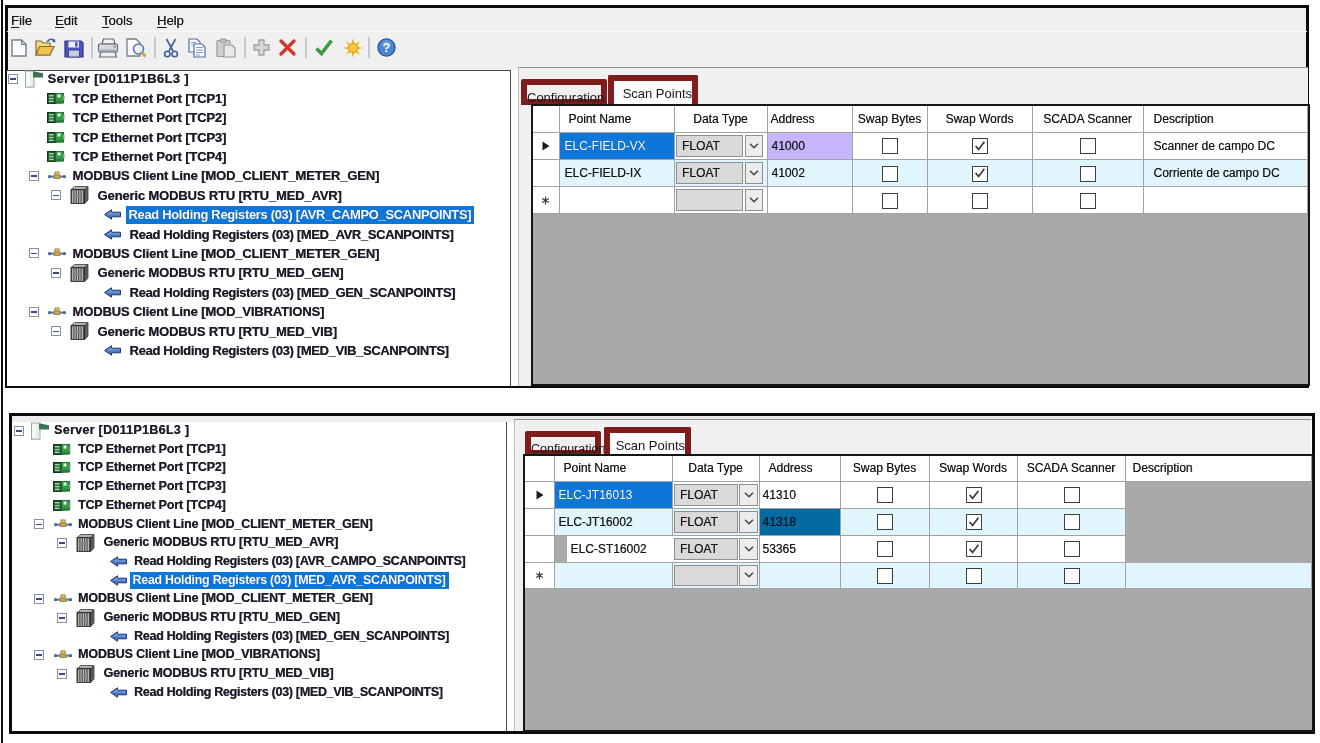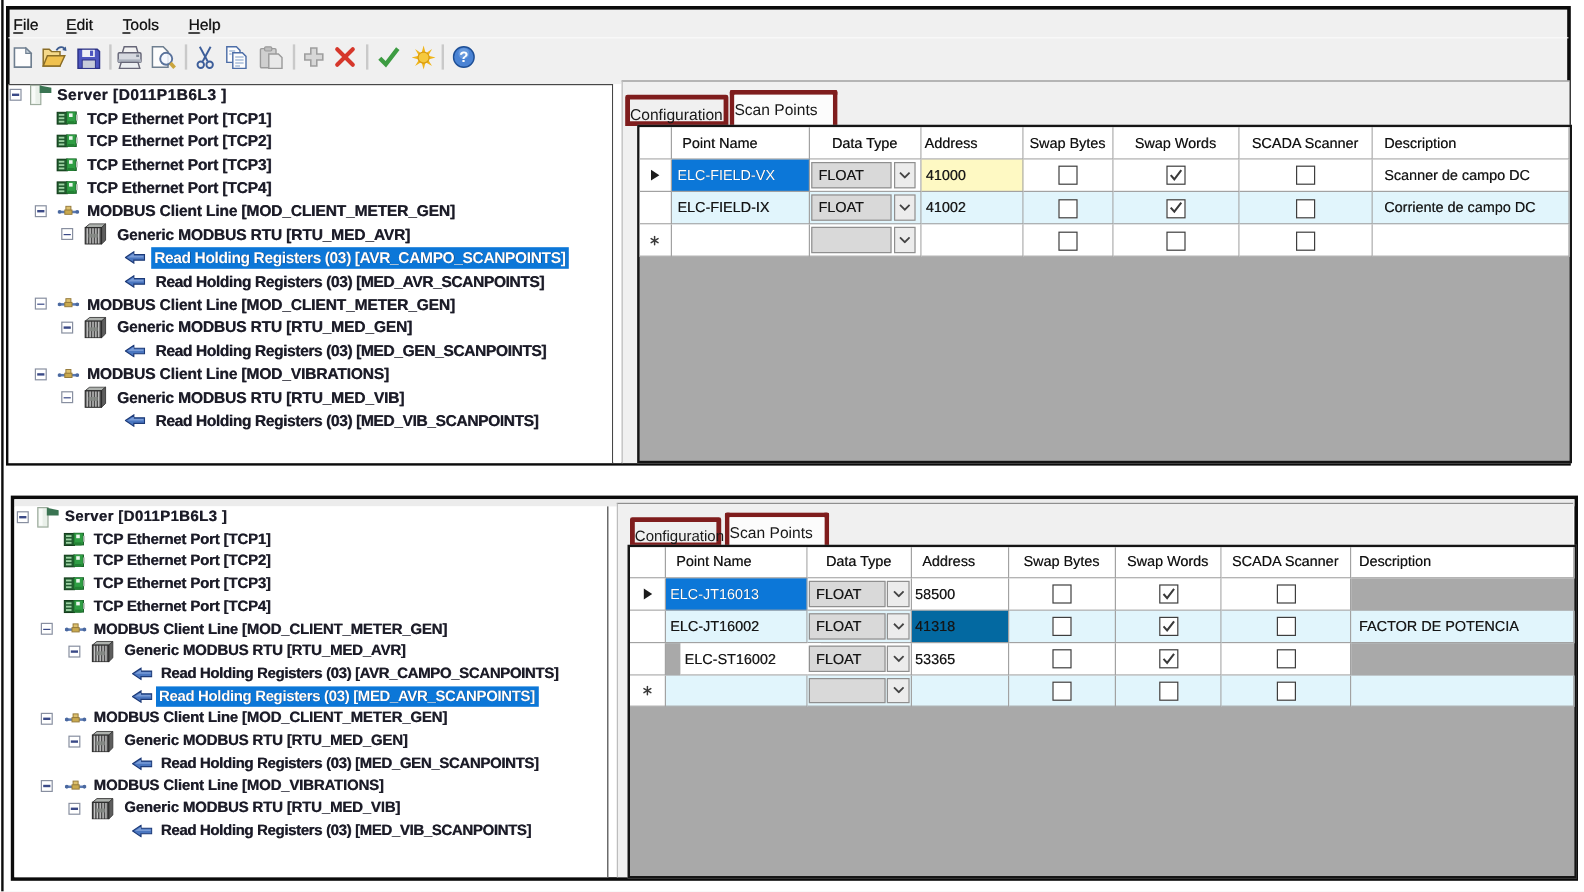--- a/index.html
+++ b/index.html
@@ -16,21 +16,21 @@
   .exp::after{content:"";position:absolute;left:1px;right:1px;top:3.5px;height:1.5px;background:#3b4a87;}
   .tic{position:absolute;}
   
   .grid{position:absolute;background:#a9a9a9;border:2.5px solid #151515;box-sizing:border-box;}
   .gc{position:absolute;box-sizing:border-box;border-right:1px solid #a2a2a2;border-bottom:1px solid #a2a2a2;background:#fff;font-size:12px;color:#141414;overflow:hidden;text-shadow:0.3px 0 0 rgba(20,20,20,0.6);}
   .gh{background:#fff;color:#101010;}
   .cbx{position:absolute;width:16px;height:16px;box-sizing:border-box;border:1.6px solid #3e3e3e;background:#fff;}
   .combo{position:absolute;background:#d9d9d9;border:1px solid #8f8f8f;box-sizing:border-box;font-size:12px;color:#141414;}
   .cbtn{position:absolute;background:#ececec;border:1px solid #8f8f8f;box-sizing:border-box;}
   
-  .tab{position:absolute;box-sizing:border-box;border:4px solid #7f1d1d;font-size:13px;color:#181818;text-align:left;border-radius:2px 2px 0 0;}
+  .tab{position:absolute;box-sizing:border-box;border:6px solid #7f1d1d;font-size:13px;color:#181818;text-align:right;border-radius:2px 2px 0 0;}
   .tabi{background:#f0f0f0;}
   .taba{background:#fcfcfc;border-bottom:none;}
   .menu{position:absolute;font-size:13px;color:#141414;text-shadow:0.35px 0 0 rgba(20,20,20,0.7);}
   .menu u{text-decoration:underline;text-underline-offset:2px;}
   .tsep{position:absolute;width:1.5px;top:37px;height:21px;background:#c9c9c9;}
 </style>
 </head>
 <body>
 <div id="page">
 
@@ -171,21 +171,21 @@
       </div>
     <div class="gc" style="left:27px;top:27px;width:115px;height:27.5px;line-height:26.5px;background:#fff;background:#0c77d8;color:#fff;padding-left:5px;">ELC-FIELD-VX</div>
     <div class="gc" style="left:142px;top:27px;width:93px;height:27.5px;line-height:26.5px;background:#fff;">
         <div class="combo" style="left:1.5px;top:2px;width:66.5px;height:22.5px;line-height:21.5px;padding-left:5px">FLOAT</div>
         <div class="cbtn" style="left:70px;top:2px;width:18.5px;height:22.5px">
           <svg style="position:absolute;left:3.75px;top:7.25px" width="10" height="6">
             <use href="#i-chev"></use>
           </svg>
         </div>
       </div>
-    <div class="gc" style="left:235px;top:27px;width:85px;height:27.5px;line-height:26.5px;background:#fef9c3;padding-left:4px;">41000</div>
+    <div class="gc" style="left:235px;top:27px;width:85px;height:27.5px;line-height:26.5px;background:#c4b5fd;padding-left:4px;">41000</div>
     <div class="gc" style="left:320px;top:27px;width:75px;height:27.5px;line-height:26.5px;background:#fff;">
         <div class="cbx" style="left:29.5px;top:5.75px"></div>
       </div>
     <div class="gc" style="left:395px;top:27px;width:105px;height:27.5px;line-height:26.5px;background:#fff;">
         <div class="cbx" style="left:44.5px;top:5.75px">
           <svg style="position:absolute;left:1px;top:0.5px" width="12" height="12">
             <use href="#i-check"></use>
           </svg>
         </div>
       </div>
@@ -338,21 +338,21 @@
       </div>
     <div class="gc" style="left:30px;top:26px;width:118px;height:27px;line-height:26px;background:#fff;background:#0c77d8;color:#fff;padding-left:4px;">ELC-JT16013</div>
     <div class="gc" style="left:148px;top:26px;width:87px;height:27px;line-height:26px;background:#fff;">
         <div class="combo" style="left:1.5px;top:2px;width:64px;height:22px;line-height:21px;padding-left:5px">FLOAT</div>
         <div class="cbtn" style="left:66.5px;top:2px;width:18.5px;height:22px">
           <svg style="position:absolute;left:3.75px;top:7.0px" width="10" height="6">
             <use href="#i-chev"></use>
           </svg>
         </div>
       </div>
-    <div class="gc" style="left:235px;top:26px;width:81px;height:27px;line-height:26px;background:#fff;padding-left:3px;">58500</div>
+    <div class="gc" style="left:235px;top:26px;width:81px;height:27px;line-height:26px;background:#fff;padding-left:3px;">41310</div>
     <div class="gc" style="left:316px;top:26px;width:89px;height:27px;line-height:26px;background:#fff;">
         <div class="cbx" style="left:36.5px;top:5.5px"></div>
       </div>
     <div class="gc" style="left:405px;top:26px;width:88px;height:27px;line-height:26px;background:#fff;">
         <div class="cbx" style="left:36px;top:5.5px">
           <svg style="position:absolute;left:1px;top:0.5px" width="12" height="12">
             <use href="#i-check"></use>
           </svg>
         </div>
       </div>
@@ -376,21 +376,20 @@
     <div class="gc" style="left:405px;top:53px;width:88px;height:27px;line-height:26px;background:#e1f5fc;">
         <div class="cbx" style="left:36px;top:5.5px">
           <svg style="position:absolute;left:1px;top:0.5px" width="12" height="12">
             <use href="#i-check"></use>
           </svg>
         </div>
       </div>
     <div class="gc" style="left:493px;top:53px;width:108px;height:27px;line-height:26px;background:#e1f5fc;">
         <div class="cbx" style="left:46px;top:5.5px"></div>
       </div>
-    <div class="gc" style="left:601px;top:53px;width:186px;height:27px;line-height:26px;background:#e1f5fc;padding-left:7px;">FACTOR DE POTENCIA</div>
     <div class="gc" style="left:0px;top:80px;width:30px;height:27px;line-height:26px;background:#fff;background:#fff;"></div>
     <div class="gc" style="left:42px;top:80px;width:118px;height:27px;line-height:26px;background:#fff;padding-left:4px;">ELC-ST16002</div>
     <div class="gc" style="left:148px;top:80px;width:87px;height:27px;line-height:26px;background:#fff;">
         <div class="combo" style="left:1.5px;top:2px;width:64px;height:22px;line-height:21px;padding-left:5px">FLOAT</div>
         <div class="cbtn" style="left:66.5px;top:2px;width:18.5px;height:22px">
           <svg style="position:absolute;left:3.75px;top:7.0px" width="10" height="6">
             <use href="#i-chev"></use>
           </svg>
         </div>
       </div>

